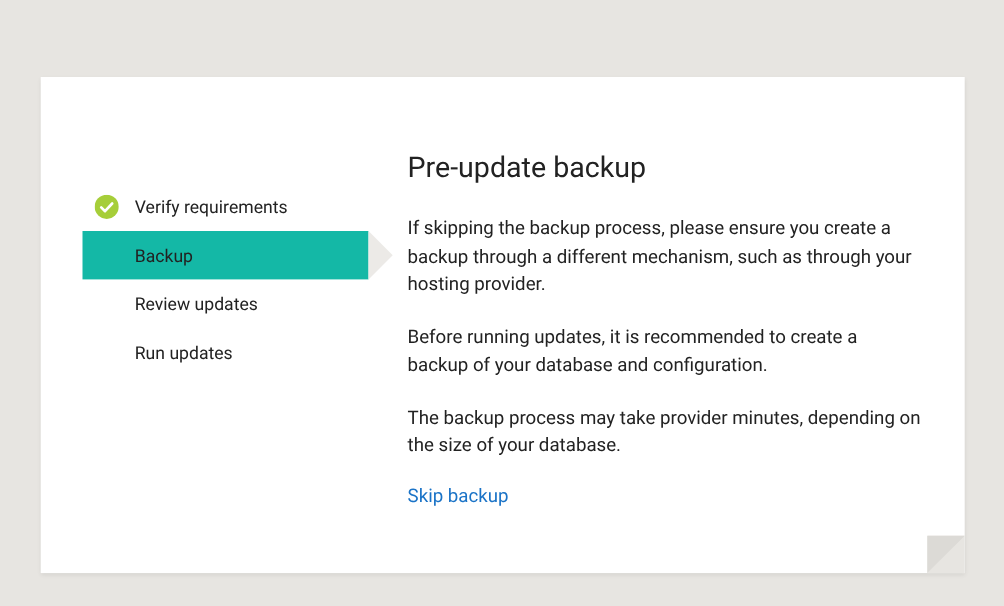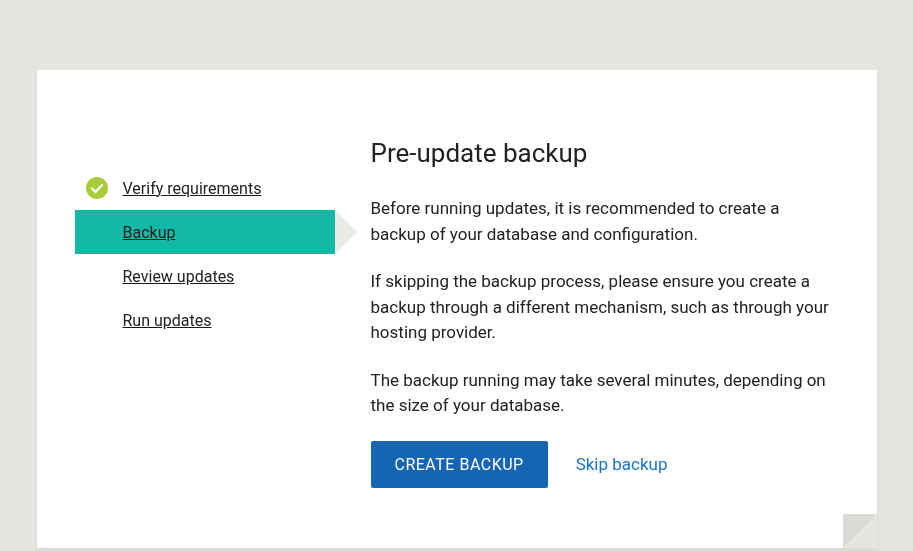--- a/index.html
+++ b/index.html
@@ -15,21 +15,20 @@
     width: 840px;
     margin: 0 auto;
     position: relative;
     box-shadow: 0 2px 4px rgba(0,0,0,0.08);
     display: flex;
     padding: 68px 38px 60px 38px;
   }
   .sidebar {
     width: 260px;
     padding-top: 28px;
-    text-decoration: underline;
   }
   .steps {
     list-style: none;
   }
   .step {
     display: flex;
     align-items: center;
     height: 44px;
     padding-left: 10px;
     font-size: 16px;
@@ -144,23 +143,22 @@
       </li>
       <li class="step no-icon">
         <span class="icon"></span>
         <span>Run updates</span>
       </li>
     </ul>
   </nav>
 
   <main class="content">
     <h1 class="page-title">Pre-update backup</h1>
+    <p>If skipping the backup process, please ensure you create a backup through a different mechanism, such as through your hosting provider.</p>
     <p>Before running updates, it is recommended to create a backup of your database and configuration.</p>
-    <p>If skipping the backup process, please ensure you create a backup through a different mechanism, such as through your hosting provider.</p>
-    <p>The backup running may take several minutes, depending on the size of your database.</p>
+    <p>The backup process may take provider minutes, depending on the size of your database.</p>
     <div class="actions">
-      <button class="btn-primary">CREATE BACKUP</button>
       <a class="link">Skip backup</a>
     </div>
   </main>
 
   <div class="dog-ear"></div>
 </div>
 
 </body></html>

